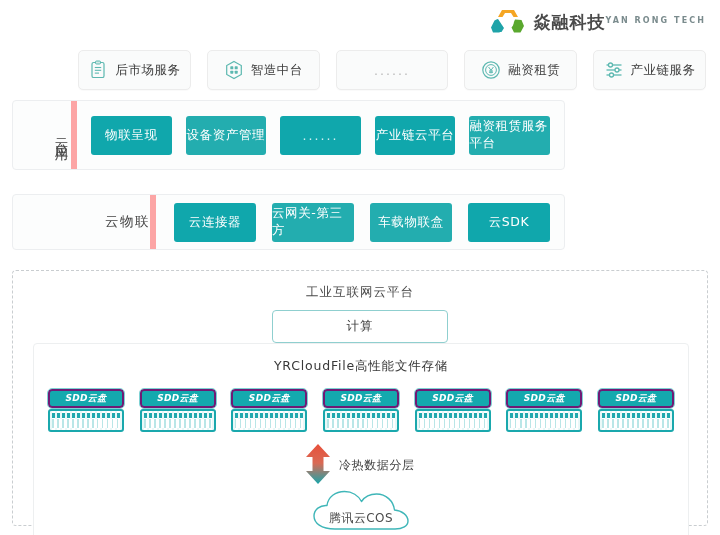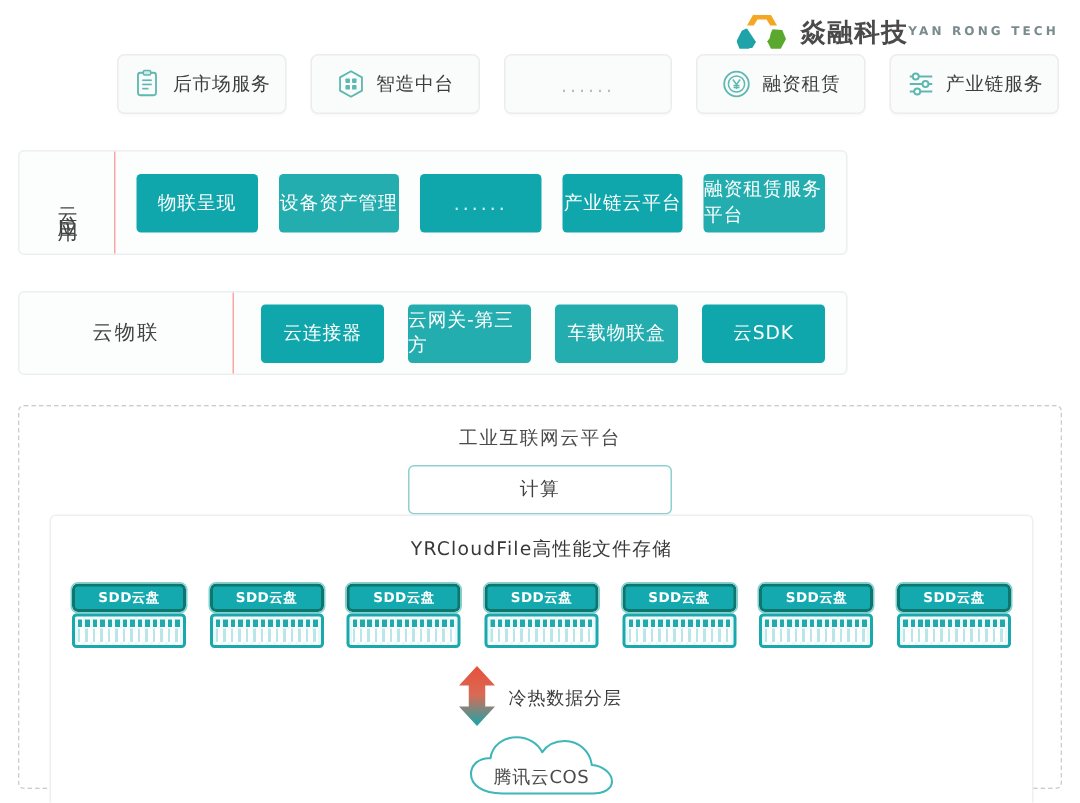--- a/index.html
+++ b/index.html
@@ -12,41 +12,41 @@
   .page { position: relative; width: 720px; height: 535px; background: #fff; }
 
   
   .header { position: absolute; top: 6px; right: 14px; display: flex; align-items: center; gap: 9px; }
   .logo-mark { width: 34px; height: 32px; position: relative; flex: none; }
   .logo-text { display: flex; flex-direction: row; line-height: 1; }
   .logo-cn { font-size: 17px; color: #4a4a4a; letter-spacing: 1px; font-weight: 700; }
   .logo-en { font-size: 8px; color: #7a8b8d; letter-spacing: 2.1px; margin-top: 3px; font-weight: 600; }
 
   
-  .cards-row { position: absolute; top: 36px; left: 78px; width: 628px; display: flex; gap: 16px; }
+  .cards-row { position: absolute; top: 50px; left: 78px; width: 628px; display: flex; gap: 16px; }
   .svc-card {
     flex: 1; height: 40px; background: #fafbfb; border: 1px solid #ececec;
     border-radius: 5px; display: flex; align-items: center; justify-content: center;
     gap: 7px; box-shadow: 0 1px 1px rgba(0,0,0,0.025);
   }
   .svc-label { font-size: 12.5px; color: #3d3d3d; letter-spacing: .5px; }
   .svc-dots { font-size: 12.5px; color: #b9b9b9; letter-spacing: 2px; }
   .svc-ico { width: 20px; height: 20px; flex: none; }
 
   
   .band {
     position: absolute; left: 12px; width: 553px;
     background: #fcfdfd; border: 1px solid #eceef0; border-radius: 4px;
     display: flex; align-items: stretch;
   }
   .band-app { top: 100px; height: 70px; }
   .band-iot { top: 194px; height: 56px; }
   .band-side {
-    display: flex; align-items: center; justify-content: center;
-    border-right: 1px solid #fca5a5; flex: none;
+    display: flex; align-items: center; justify-content: flex-end;
+    border-right: 6px solid #fca5a5; flex: none;
   }
   .band-app .band-side { width: 64px; }
   .band-iot .band-side { width: 143px; }
   .side-v { writing-mode: vertical-rl; font-size: 13.5px; color: #444; letter-spacing: 5px; }
   .side-h { font-size: 13.5px; color: #444; letter-spacing: 1.5px; }
   .band-body { flex: 1; display: flex; align-items: center; gap: 14px; padding: 0 14px; }
   .tile {
     flex: 1; height: 39px; border-radius: 3px; color: #fff; font-size: 12.5px;
     display: flex; align-items: center; justify-content: center; letter-spacing: .6px;
     background: #10a7ac;
@@ -76,24 +76,24 @@
   }
   .storage-title {
     text-align: center; font-size: 12.5px; color: #383838;
     letter-spacing: .8px; margin-top: 14px;
   }
 
   
   .disk-row { display: flex; justify-content: space-between; padding: 14px 14px 0; }
   .disk { width: 76px; }
   .disk-chip {
-    height: 19px; background: #14a9ae; border: 2px solid #0f766e;
+    height: 19px; background: #14a9ae; border: 2px solid #701a75;
     outline: 1px solid #7fd2d4; border-radius: 4px;
     display: flex; align-items: center; justify-content: center;
-    color: #fff; font-size: 9px; font-weight: 700; letter-spacing: .3px;
+    color: #fff; font-size: 9px; font-weight: 700; letter-spacing: .3px; font-style: italic;
   }
   .disk-base {
     margin-top: 1px; height: 23px; border: 2px solid #1aa8ad; border-radius: 3px;
     background: linear-gradient(90deg,#e9f8f8 0 2px, #ffffff 2px 5px);
     background-size: 5px 100%; position: relative; overflow: hidden;
   }
   .disk-base::before {
     content: ""; position: absolute; left: 2px; right: 2px; top: 2px; height: 5px;
     background: repeating-linear-gradient(90deg,#21a9ae 0 3px, transparent 3px 5px);
   }

